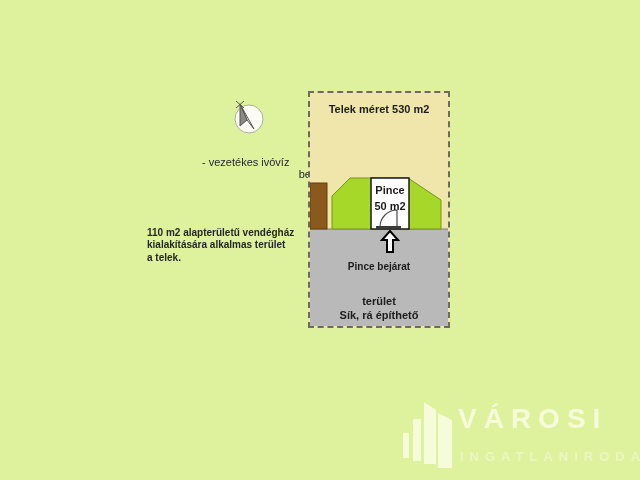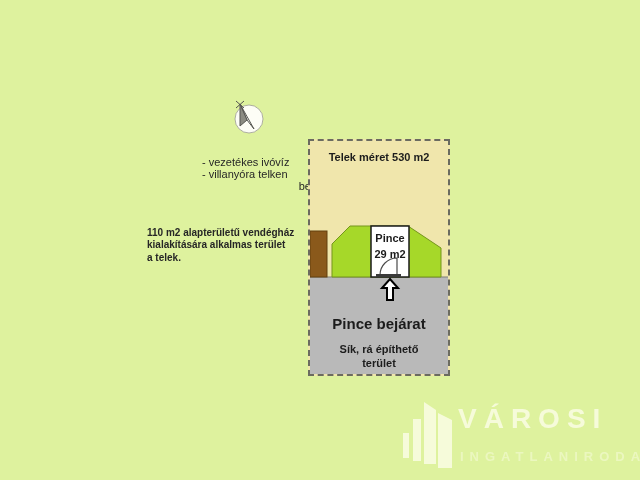--- a/index.html
+++ b/index.html
@@ -10,27 +10,27 @@
   .bullets{position:absolute;left:202px;top:156px;width:120px;font-size:11px;font-weight:normal;color:#262626;line-height:12px;}
   .bullets .line{display:block;}
   .bullets .indent{padding-left:10px;text-align:right;}
   .para{position:absolute;left:147px;top:227px;width:158px;font-size:10px;font-weight:bold;color:#262626;line-height:12.3px;}
   .para .line{display:block;}
 
   
   .compass{position:absolute;left:232px;top:99px;width:34px;height:38px;}
 
   
-  .plot{position:absolute;left:308px;top:91px;width:138px;height:233px;border:2px dashed #6b6b60;background:#f0e6ac;margin-top:48px;}
+  .plot{position:absolute;left:308px;top:91px;width:138px;height:233px;border:2px dashed #6b6b60;background:#f0e6ac;}
   .plot svg.shapes{position:absolute;left:0;top:0;}
   .plot .lbl{position:absolute;font-weight:bold;color:#1c1c1c;text-align:center;}
   .lbl-telek{left:0;right:0;top:10px;font-size:11px;}
   .lbl-terasz{left:12px;top:103px;width:62px;font-size:11px;line-height:17px;}
   .lbl-pince{left:61px;top:89px;width:38px;font-size:11px;line-height:16px;}
-  .lbl-bejarat{left:0;right:0;top:174px;font-size:15px;}
+  .lbl-bejarat{left:0;right:0;top:168px;font-size:10px;}
   .lbl-sik{left:0;right:0;top:201px;font-size:11px;line-height:14px;}
   .lbl .line{display:block;}
 
   
   .logo-icon{position:absolute;left:400px;top:398px;width:56px;height:74px;}
   .logo-title{position:absolute;left:458px;top:403px;font-size:28px;font-weight:bold;letter-spacing:7px;color:#f6fbda;}
   .logo-sub{position:absolute;left:460px;top:449px;font-size:13px;font-weight:bold;letter-spacing:6px;color:rgba(246,251,218,0.55);}
 </style>
 </head>
 <body>
@@ -39,21 +39,20 @@
 
   <svg class="compass" viewBox="0 0 34 38" width="34" height="38">
     <circle cx="17" cy="20" r="14" fill="#fdfdf6" stroke="#9a9a90" stroke-width="0.8"></circle>
     <polygon points="8,5 22,30 15,21" fill="#ffffff" stroke="#555550" stroke-width="1" stroke-linejoin="round"></polygon>
     <polygon points="8,5 15,21 8,27" fill="#8b8b82" stroke="#555550" stroke-width="1" stroke-linejoin="round"></polygon>
     <path d="M4,2 L12,9 M12,2 L4,9" stroke="#555550" stroke-width="1" fill="none"></path>
   </svg>
 
   <div class="bullets">
     <span class="line">- vezetékes ivóvíz</span>
-    <span class="line">- villanyóra telken</span>
     <span class="line indent">belül</span>
   </div>
 
   <div class="para">
     <span class="line">110 m2 alapterületű vendégház</span>
     <span class="line">kialakítására alkalmas terület</span>
     <span class="line">a telek.</span>
   </div>
 
   <div class="plot">
@@ -70,26 +69,26 @@
 
       <path d="M87,117 L87,134 M87,117 A17,17 0 0 0 70,134" fill="none" stroke="#4a4a4a" stroke-width="1.2"></path>
       <rect x="66" y="133" width="25" height="3" fill="#3a3a3a"></rect>
 
       <path d="M77,159 L77,147 L72,147 L80,138 L88,147 L83,147 L83,159 Z" fill="#ffffff" stroke="#000000" stroke-width="2" stroke-linejoin="miter"></path>
     </svg>
 
     <div class="lbl lbl-telek">Telek méret 530 m2</div>
     <div class="lbl lbl-pince">
       <span class="line">Pince</span>
-      <span class="line">29 m2</span>
+      <span class="line">50 m2</span>
     </div>
     <div class="lbl lbl-bejarat">Pince bejárat</div>
     <div class="lbl lbl-sik">
+      <span class="line">terület</span>
       <span class="line">Sík, rá építhető</span>
-      <span class="line">terület</span>
     </div>
   </div>
 
   <svg class="logo-icon" viewBox="0 0 56 74" width="56" height="74">
     <g fill="#f6fbda">
       <rect x="3" y="35" width="6" height="25"></rect>
       <rect x="13" y="21" width="8" height="42"></rect>
       <polygon points="24,4 36,12 36,66 24,66"></polygon>
       <polygon points="38,15 52,22 52,70 38,70"></polygon>
     </g>

